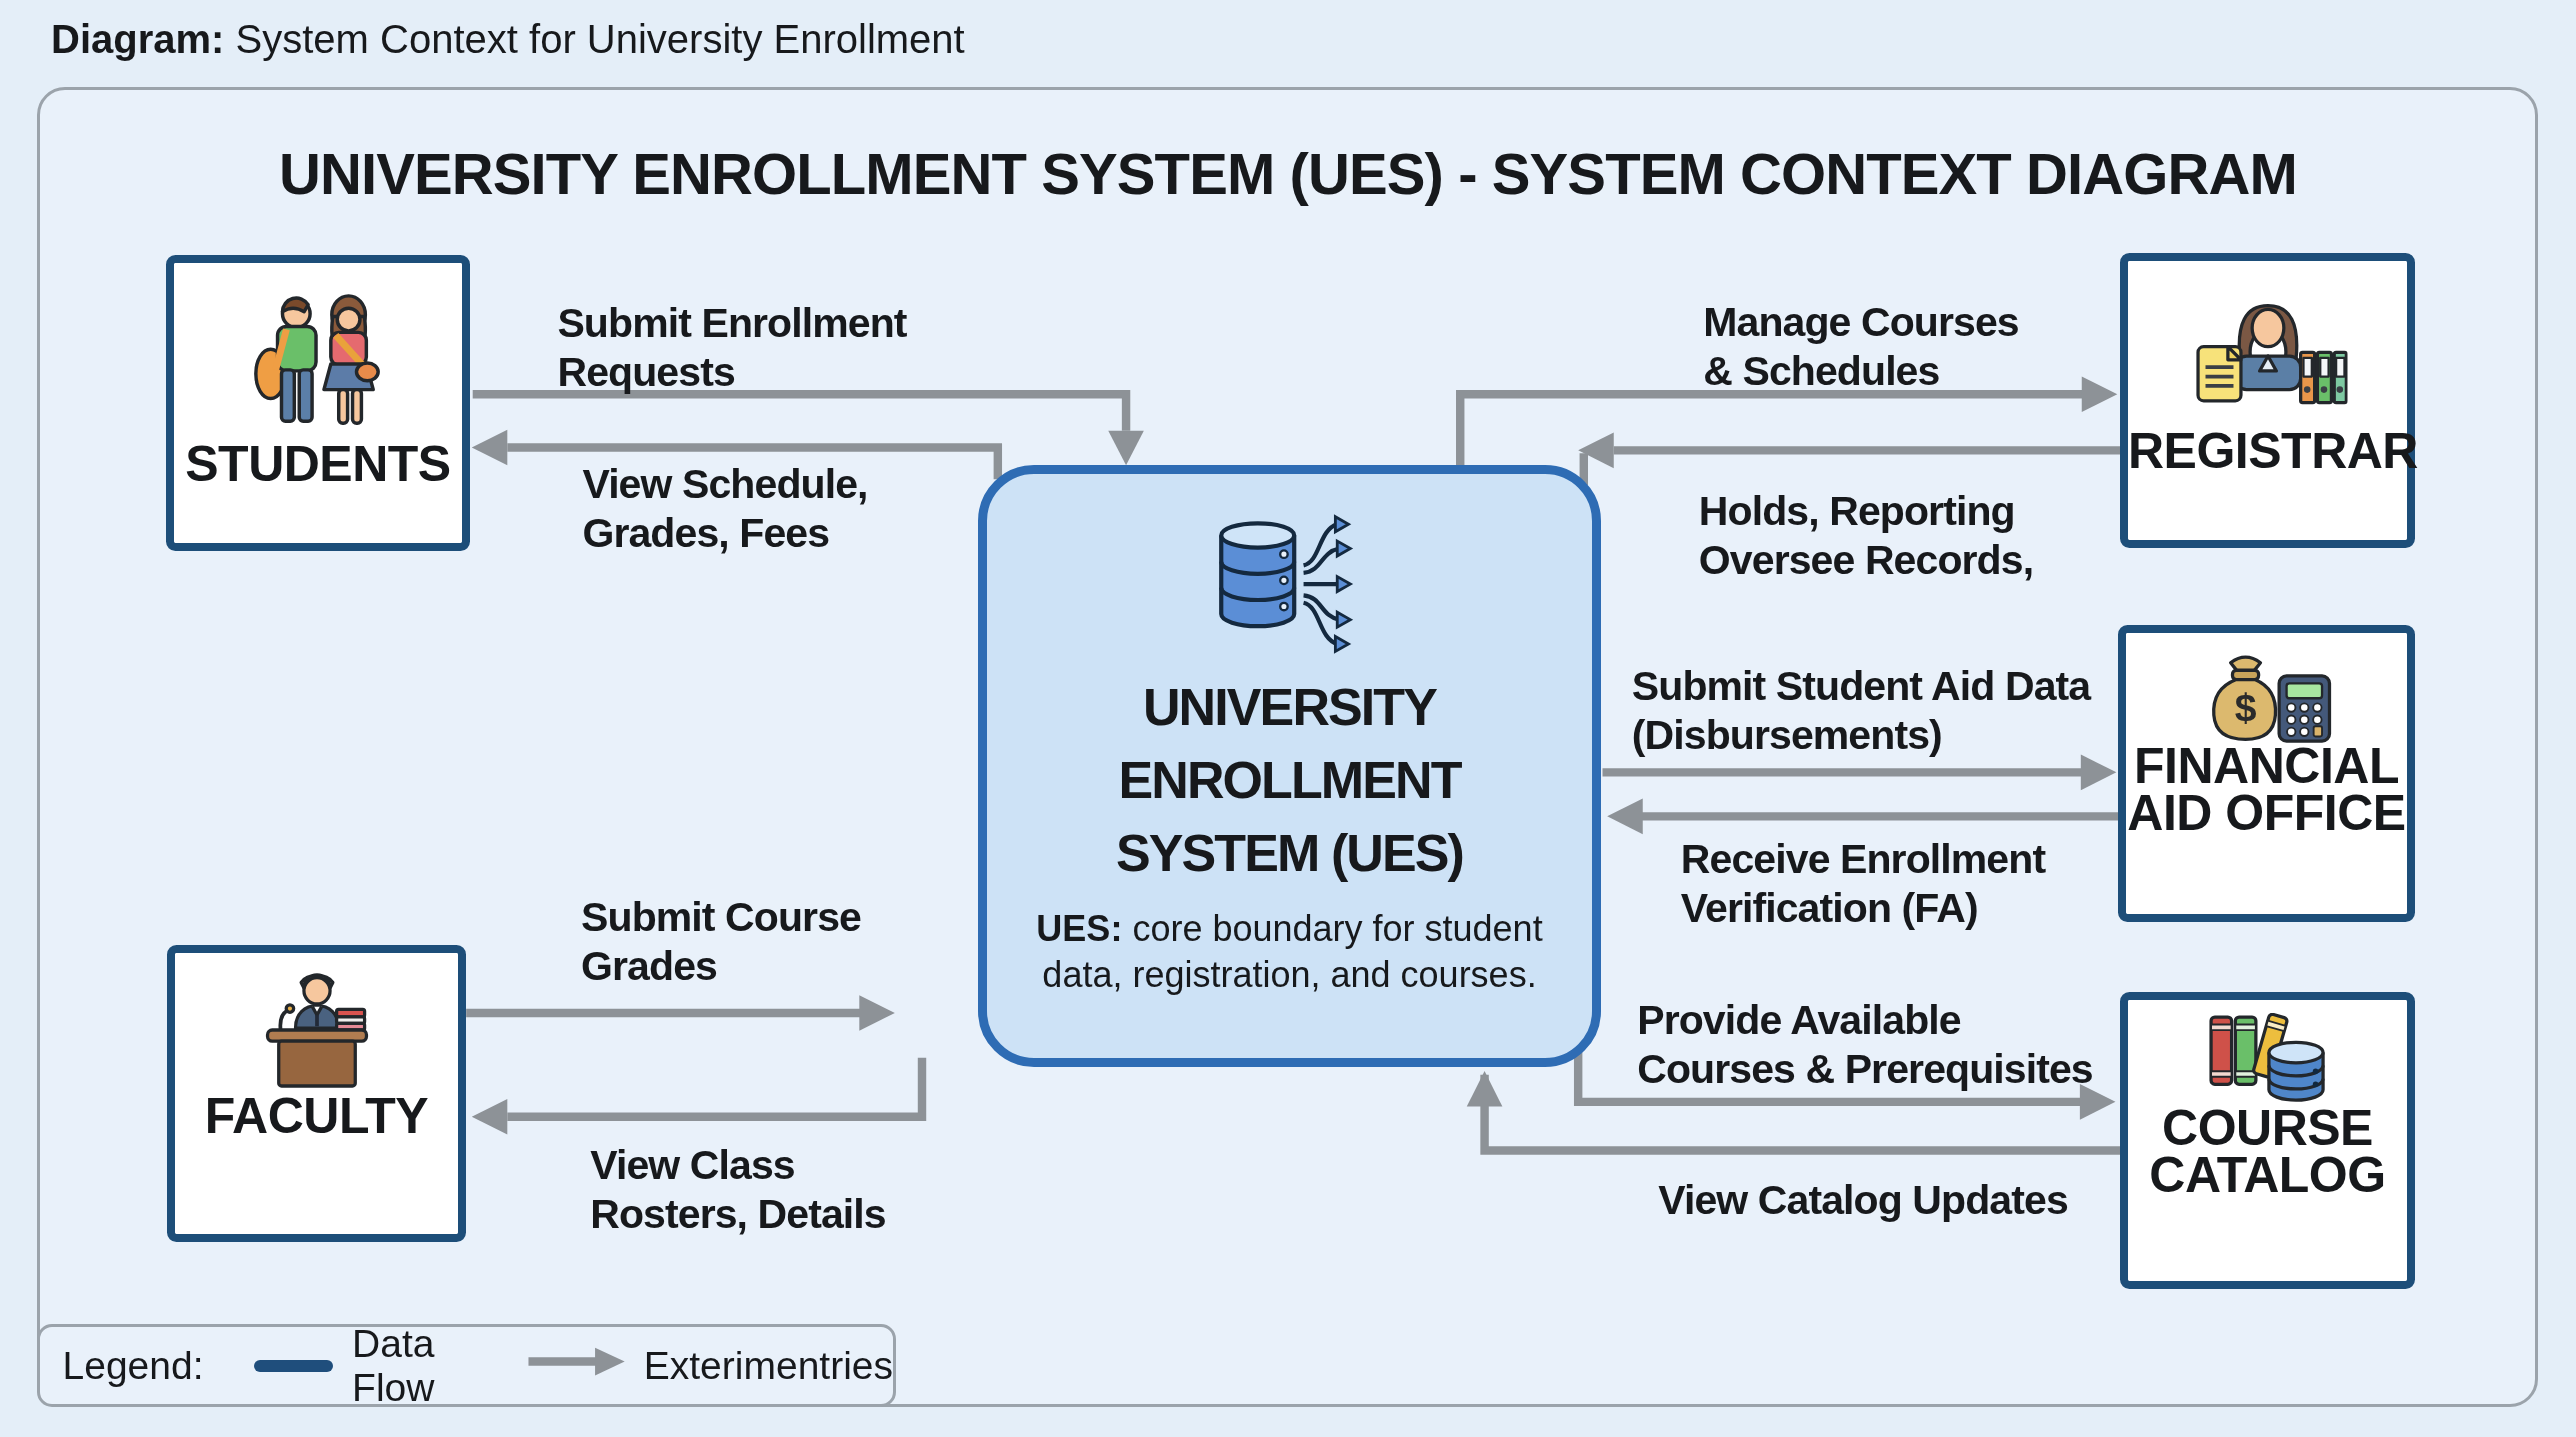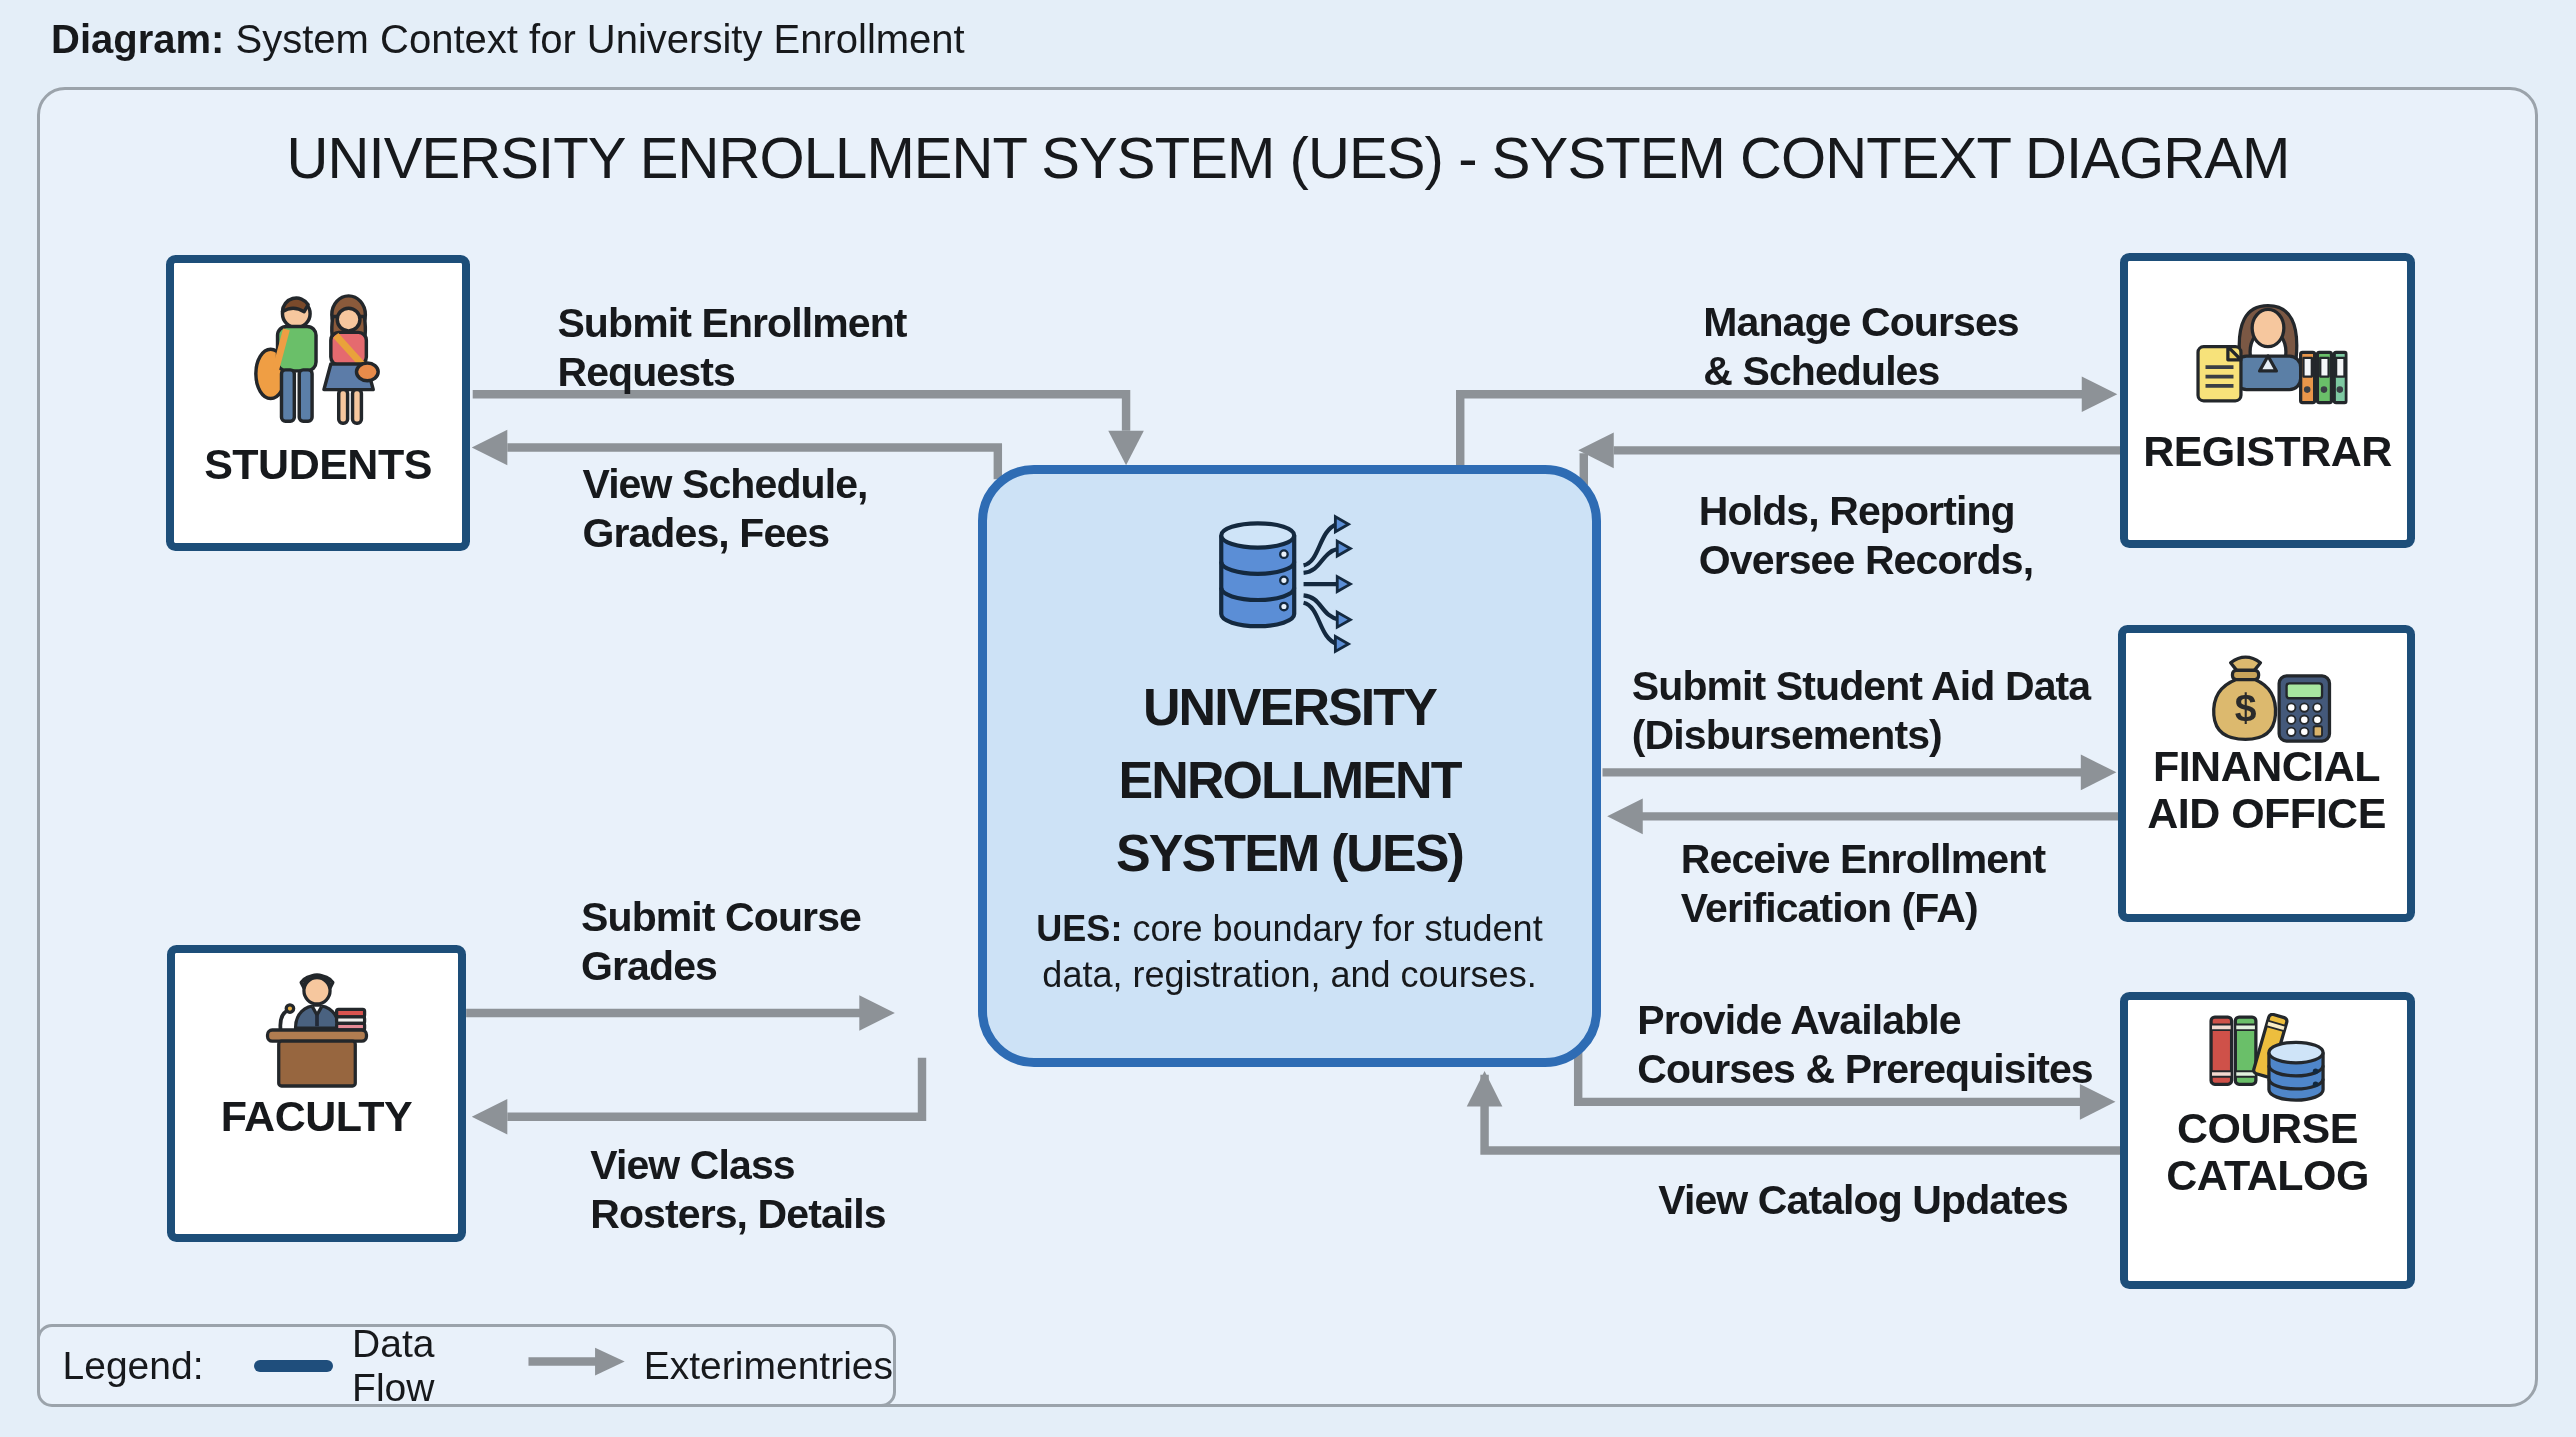--- a/index.html
+++ b/index.html
@@ -2,29 +2,29 @@
 <html style="font-size:15px"><head>
 <meta charset="utf-8">
 <style>
   html,body{margin:0;padding:0;background:#dfe9f4;font-family:"Liberation Sans",sans-serif;color:#17191c;}
   .canvas{position:relative;width:2576px;height:1438px;background:#e4eef8;overflow:hidden;}
   .panel{position:absolute;left:37px;top:87px;width:2501px;height:1320px;box-sizing:border-box;
          background:#e9f1fa;border:3.7px solid #9ba3ab;border-radius:28px;}
   .header{position:absolute;left:51px;top:17px;font-size:40px;white-space:nowrap;}
   .header .hdr-prefix{font-weight:700;}
   .header .hdr-title{font-weight:400;margin-left:11.2px;}
-  .main-title{position:absolute;left:0;top:124px;width:2576px;text-align:center;
-              font-size:58px;font-weight:400;letter-spacing:-0.9px;}
+  .main-title{position:absolute;left:0;top:140px;width:2576px;text-align:center;
+              font-size:58px;font-weight:700;letter-spacing:-0.9px;}
 
   svg.arrows{position:absolute;left:0;top:0;z-index:2;}
   .entity,.center-box,.flow-label,#legend{z-index:3;}
 
   .entity{position:absolute;box-sizing:border-box;background:#ffffff;border:8.4px solid #1d4e79;border-radius:9.4px;}
   .ent-icon{position:absolute;left:50%;transform:translateX(-50%);}
-  .ent-label{position:absolute;left:0;width:100%;text-align:center;font-size:43px;font-weight:700;
+  .ent-label{position:absolute;left:0;width:100%;text-align:center;font-size:50px;font-weight:700;
              letter-spacing:-0.5px;line-height:47px;}
   .ent-label span{display:block;}
   #ent-students{left:166px;top:255px;width:304px;height:296px;}
   #ent-students .ent-icon{top:24px;}  #ent-students .ent-label{top:432px - 255px;}
   #ent-students .ent-label{top:178px;}
   #ent-faculty{left:167px;top:945px;width:299px;height:297px;}
   #ent-faculty .ent-icon{top:15px;}   #ent-faculty .ent-label{top:140px;}
   #ent-registrar{left:2120px;top:253px;width:295px;height:295px;}
   #ent-registrar .ent-icon{top:26px;} #ent-registrar .ent-label{top:167px;}
   #ent-financial{left:2118px;top:625px;width:297px;height:297px;}

